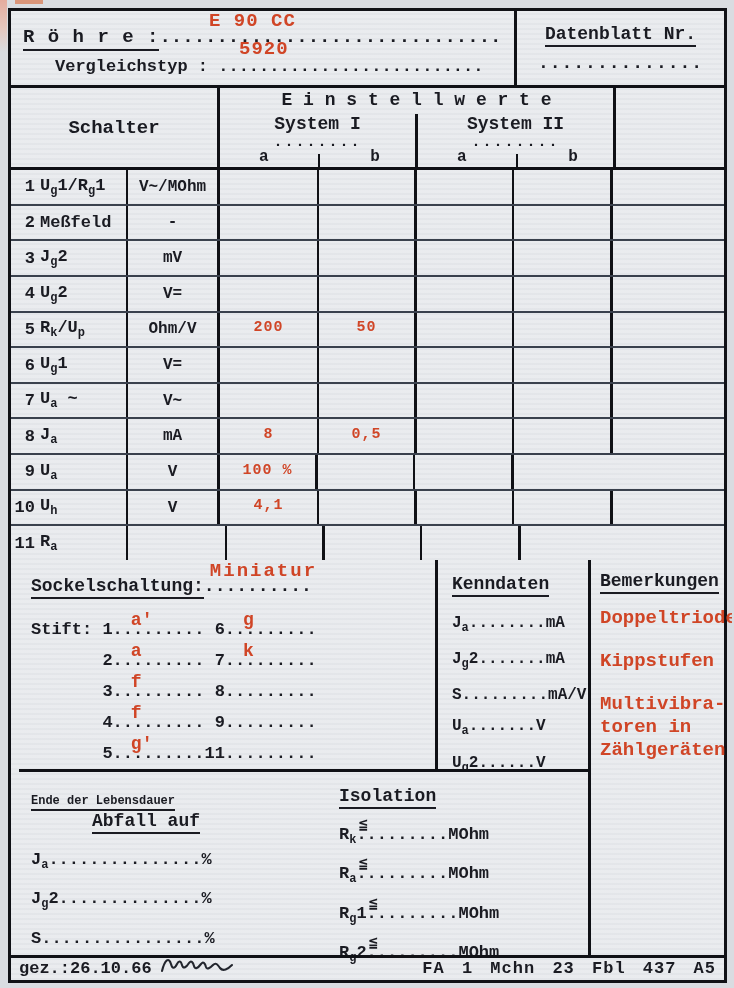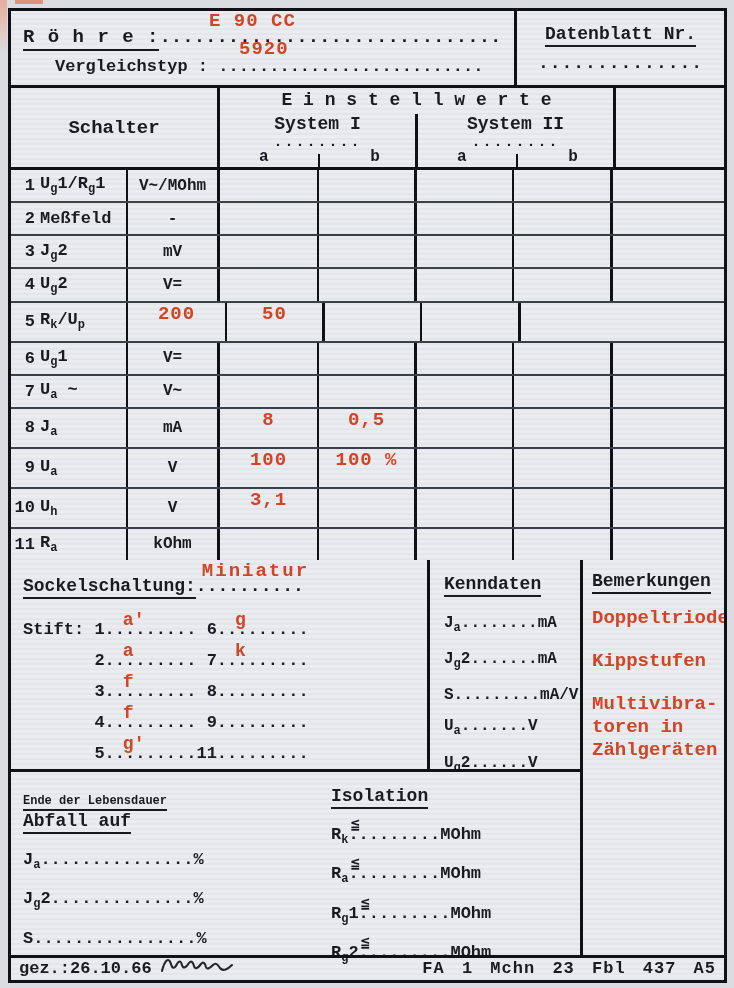--- a/index.html
+++ b/index.html
@@ -61,42 +61,42 @@
   .t-row:last-child{border-bottom:none;}
   .cell{height:100%;}
   .c-name{width:117px;border-right:2px solid var(--line);display:flex;align-items:center;font-size:17px;padding-left:2px;}
   .num{display:inline-block;width:22px;text-align:right;margin-right:5px;flex:none;}
   .c-unit{width:92px;border-right:3px solid var(--line);display:flex;align-items:center;justify-content:center;font-size:16px;}
   .c-s1a{width:99px;border-right:2px solid var(--line);}
   .c-s1b{width:98px;border-right:3px solid var(--line);}
   .c-s2a{width:97px;border-right:2px solid var(--line);}
   .c-s2b{width:99px;border-right:3px solid var(--line);}
   .c-right{flex:1;}
-  .val{display:flex;align-items:flex-end;justify-content:center;color:var(--red);font-size:19px;padding-bottom:16px;letter-spacing:1px;}
-
-  
-  .lower{position:absolute;left:0;top:549px;width:713px;height:395px;}
+  .val{display:flex;align-items:flex-end;justify-content:center;color:var(--red);font-size:15px;padding-bottom:10px;letter-spacing:1px;}
+
+  
+  .lower{position:absolute;left:8px;top:549px;width:713px;height:395px;}
   .sockel{position:absolute;left:0;top:0;width:419px;height:212px;border-right:3px solid var(--line);border-bottom:3px solid var(--line);padding:16px 0 0 12px;overflow:hidden;}
   .sockel-title-line{font-size:18px;white-space:nowrap;}
   .dg{position:relative;}
   .rl{position:absolute;left:8px;top:-15px;font-size:18px;color:var(--red);white-space:nowrap;}
   .rl-min{position:absolute;left:6px;top:-16px;font-size:19px;color:var(--red);letter-spacing:2px;}
   .pins{margin-top:18px;font-size:17px;line-height:31px;}
   .pin-line{white-space:pre;}
   .kenndaten{position:absolute;left:419px;top:0;width:150px;height:212px;border-bottom:3px solid var(--line);padding:14px 0 0 14px;overflow:hidden;}
   .kd-title{font-size:18px;}
   .kd-items{margin-top:14px;font-size:16px;line-height:31px;white-space:nowrap;}
   .bemerk{position:absolute;left:569px;top:0;width:144px;height:395px;border-left:3px solid var(--line);padding:11px 0 12px 9px;overflow:hidden;}
   .bem-title{font-size:18px;}
   .bem-entries{margin-top:16px;}
   .bem-entry{white-space:pre-line;color:var(--red);font-size:19px;line-height:23px;margin-bottom:20px;letter-spacing:0px;}
   .ende{position:absolute;left:0;top:212px;width:569px;height:183px;}
   .ende-left{position:absolute;left:12px;top:22px;width:300px;}
   .ende-title{font-size:12px;white-space:nowrap;}
-  .ende-sub{font-size:18px;margin-top:3px;width:230px;}
+  .ende-sub{font-size:18px;margin-top:3px;text-align:center;width:230px;}
   .ende-items{margin-top:12px;font-size:17px;line-height:34px;white-space:nowrap;}
   .isolation{position:absolute;left:320px;top:14px;}
   .iso-title{font-size:18px;}
   .iso-items{margin-top:12px;font-size:17px;line-height:33px;white-space:nowrap;}
   .leq{position:absolute;left:2px;top:-9px;font-size:15px;}
   .item-line .dg{display:inline-block;}
 
   
   .foot{position:absolute;left:0;top:944px;width:713px;height:25px;border-top:3px solid var(--line);display:flex;align-items:center;justify-content:space-between;padding:0 8px 2px 8px;font-size:17px;}
   .foot-left{display:flex;align-items:center;}
@@ -196,20 +196,21 @@
           <div class="cell val c-s1b"></div>
           <div class="cell val c-s2a"></div>
           <div class="cell val c-s2b"></div>
           <div class="cell c-right"></div>
         </div>
         <div class="t-row">
           <div class="cell c-name">
             <span class="num">5</span>
             <span class="lbl"><span>R</span><sub>k</sub><span>/U</span><sub>p</sub></span>
           </div>
+          <div class="cell c-unit">Ohm/V</div>
           <div class="cell val c-s1a">200</div>
           <div class="cell val c-s1b">50</div>
           <div class="cell val c-s2a"></div>
           <div class="cell val c-s2b"></div>
           <div class="cell c-right"></div>
         </div>
         <div class="t-row">
           <div class="cell c-name">
             <span class="num">6</span>
             <span class="lbl"><span>U</span><sub>g</sub><span>1</span></span>
@@ -244,44 +245,42 @@
           <div class="cell val c-s2a"></div>
           <div class="cell val c-s2b"></div>
           <div class="cell c-right"></div>
         </div>
         <div class="t-row">
           <div class="cell c-name">
             <span class="num">9</span>
             <span class="lbl"><span>U</span><sub>a</sub></span>
           </div>
           <div class="cell c-unit">V</div>
-          <div class="cell val c-s1a">100</div>
           <div class="cell val c-s1b">100 %</div>
           <div class="cell val c-s2a"></div>
           <div class="cell val c-s2b"></div>
           <div class="cell c-right"></div>
         </div>
         <div class="t-row">
           <div class="cell c-name">
             <span class="num">10</span>
             <span class="lbl"><span>U</span><sub>h</sub></span>
           </div>
           <div class="cell c-unit">V</div>
-          <div class="cell val c-s1a">3,1</div>
+          <div class="cell val c-s1a">4,1</div>
           <div class="cell val c-s1b"></div>
           <div class="cell val c-s2a"></div>
           <div class="cell val c-s2b"></div>
           <div class="cell c-right"></div>
         </div>
         <div class="t-row">
           <div class="cell c-name">
             <span class="num">11</span>
             <span class="lbl"><span>R</span><sub>a</sub></span>
           </div>
-          <div class="cell c-unit">kOhm</div>
           <div class="cell val c-s1a"></div>
           <div class="cell val c-s1b"></div>
           <div class="cell val c-s2a"></div>
           <div class="cell val c-s2b"></div>
           <div class="cell c-right"></div>
         </div>
       </div>
 
     <div class="lower">
 

